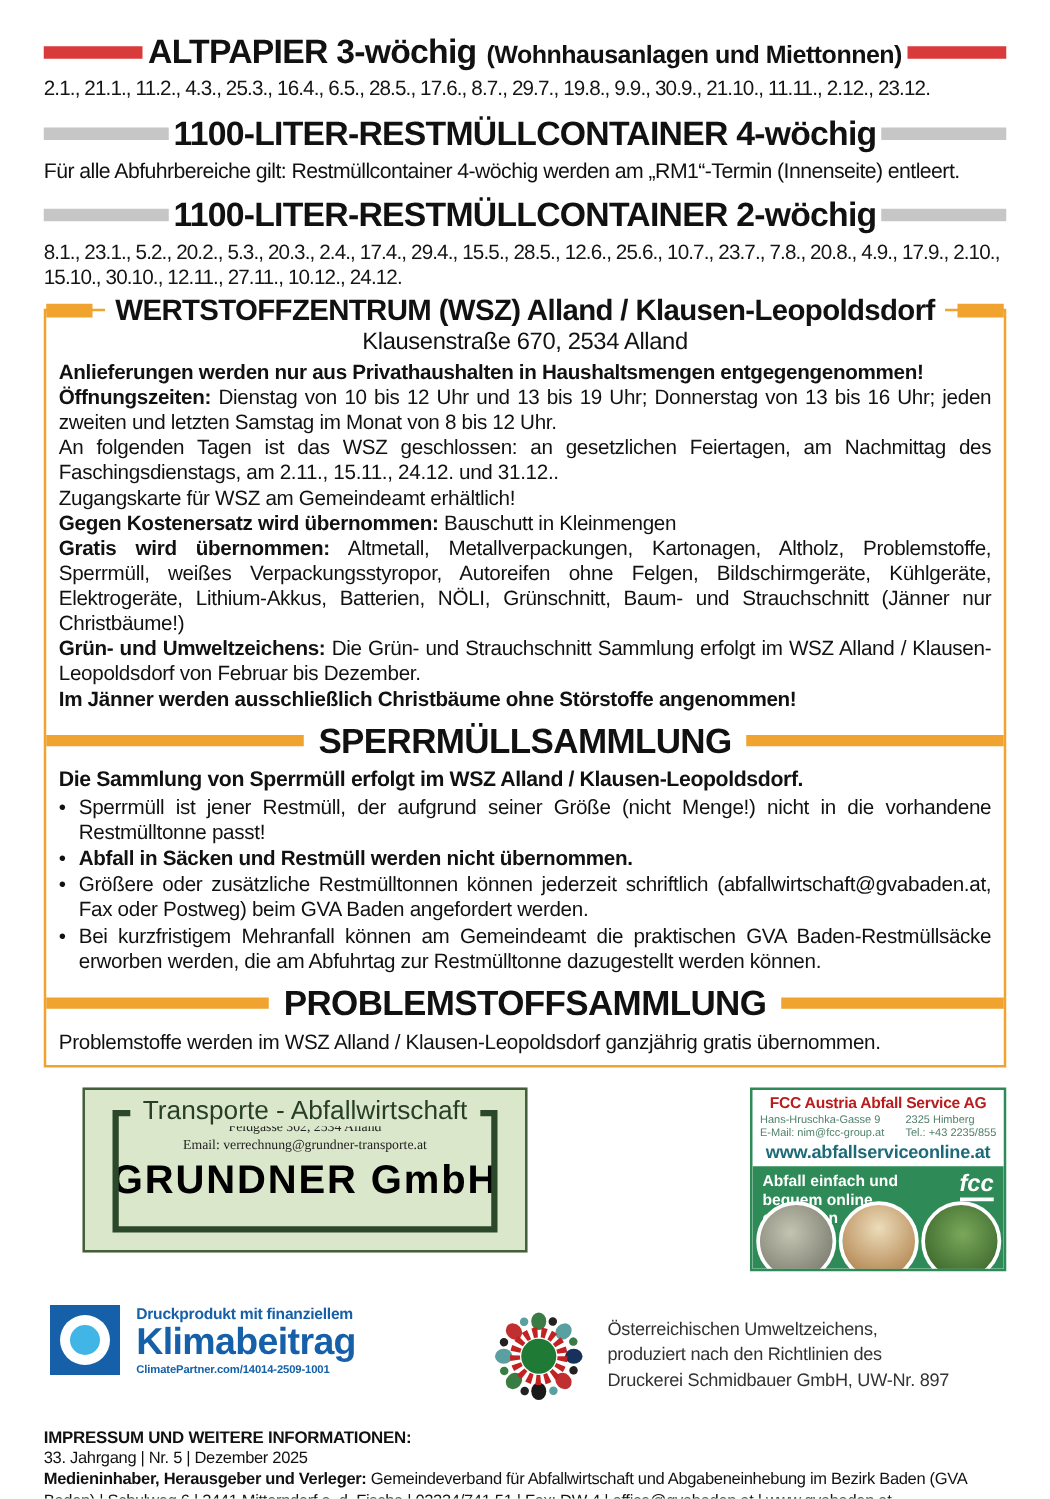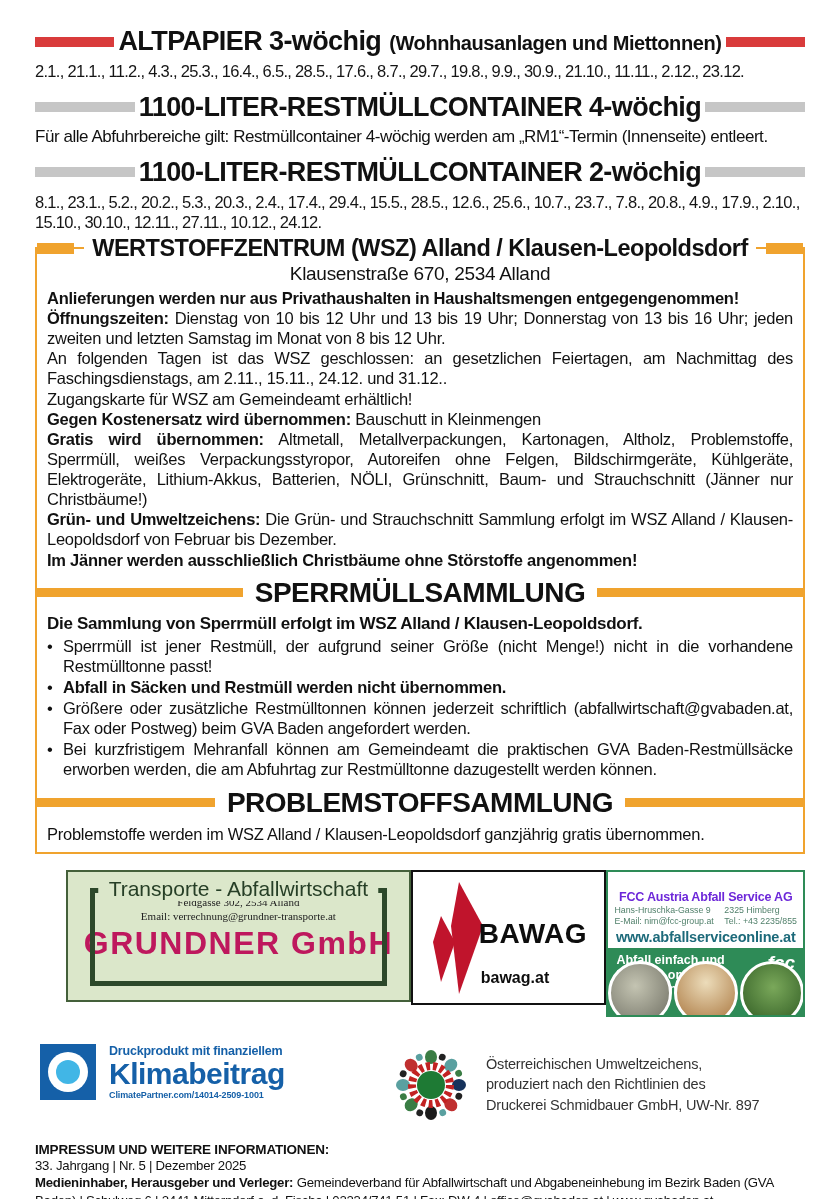--- a/index.html
+++ b/index.html
@@ -46,30 +46,30 @@
 
   
   .ads{display:flex;justify-content:space-between;align-items:flex-start;margin:16px 35px 0 35px;height:150px;padding-left:31px;}
   
   .g-ad{width:356px;height:132px;background:#dbe7ca;border:2px solid #44603a;position:relative;box-sizing:border-box;}
   .g-frame{position:absolute;left:22px;right:22px;top:16px;bottom:14px;border:5px solid #2c482a;}
   .g-top{position:absolute;top:5px;left:50%;transform:translateX(-50%);background:#dbe7ca;
          padding:0 10px;font-size:21px;color:#263f26;white-space:nowrap;}
   .g-addr{margin-top:23px;text-align:center;font-size:11px;line-height:1.3;
           font-family:"Liberation Serif",serif;color:#222;}
-  .g-name{text-align:center;font-size:32px;font-weight:bold;color:#be185d;letter-spacing:1.5px;margin-top:2px;}
+  .g-name{text-align:center;font-size:32px;font-weight:bold;color:#000000;letter-spacing:1.5px;margin-top:2px;}
   
   .b-ad{width:202px;height:135px;background:#fff;border:2px solid #111;position:relative;box-sizing:border-box;}
   .b-logo{position:absolute;left:12px;top:8px;}
   .b-name{position:absolute;left:66px;top:46px;font-size:28px;font-weight:bold;letter-spacing:0.5px;color:#0d0d0d;}
   .b-url{position:absolute;left:68px;bottom:16px;font-size:16px;font-weight:bold;color:#0d0d0d;}
   
   .f-ad{width:205px;height:147px;border:2px solid #2e8b57;background:#fff;position:relative;
         box-sizing:border-box;display:flex;flex-direction:column;overflow:hidden;}
-  .f-title{color:#6d28d9;font-weight:bold;font-size:12.5px;text-align:center;margin-top:18px;letter-spacing:-0.2px;}
+  .f-title{color:#b91c1c;font-weight:bold;font-size:12.5px;text-align:center;margin-top:3px;letter-spacing:-0.2px;}
   .f-contact{display:grid;grid-template-columns:auto auto;justify-content:space-between;
              padding:1px 6px 0 6px;font-size:8.8px;color:#51806b;line-height:1.3;}
   .f-url{font-size:14.5px;font-weight:bold;color:#1d6a7a;text-align:center;margin:2px 0 3px;letter-spacing:-0.2px;}
   .f-green{flex:1;background:#2e8b57;position:relative;padding:5px 8px;}
   .f-slogan{color:#fff;font-weight:bold;font-size:12.5px;line-height:1.15;width:140px;}
   .f-logo{position:absolute;top:5px;right:8px;color:#fff;font-weight:bold;font-style:italic;
           font-size:19px;border-bottom:3px solid #fff;line-height:1;padding-bottom:1px;}
   .f-pics{position:absolute;bottom:-10px;left:50%;transform:translateX(-50%);display:flex;gap:2px;}
   .f-pic{width:64px;height:64px;border-radius:50%;border:3px solid #fff;box-sizing:border-box;}
   .f-pic.p1{background:radial-gradient(circle at 42% 38%,#c4c4b2,#6e6e62);}
@@ -194,28 +194,20 @@
     <div class="g-ad">
       <div class="g-frame"></div>
       <div class="g-top">Transporte - Abfallwirtschaft</div>
       <div class="g-addr">
         <div>Feldgasse 302, 2534 Alland</div>
         <div>Email: verrechnung@grundner-transporte.at</div>
       </div>
       <div class="g-name">GRUNDNER GmbH</div>
     </div>
 
-    <div class="b-ad">
-      <svg class="b-logo" width="62" height="118" viewBox="0 0 62 118">
-        <polygon points="34,2 58,46 34,114 26,46" fill="#c0142c"></polygon>
-        <polygon points="16,36 30,62 16,102 8,62" fill="#c0142c"></polygon>
-      </svg>
-      <div class="b-name">BAWAG</div>
-      <div class="b-url">bawag.at</div>
-    </div>
 
     <div class="f-ad">
       <div class="f-title">FCC Austria Abfall Service AG</div>
       <div class="f-contact">
         <span>Hans-Hruschka-Gasse 9</span>
         <span>2325 Himberg</span>
         <span>E-Mail: nim@fcc-group.at</span>
         <span>Tel.: +43 2235/855</span>
       </div>
       <div class="f-url">www.abfallserviceonline.at</div>

